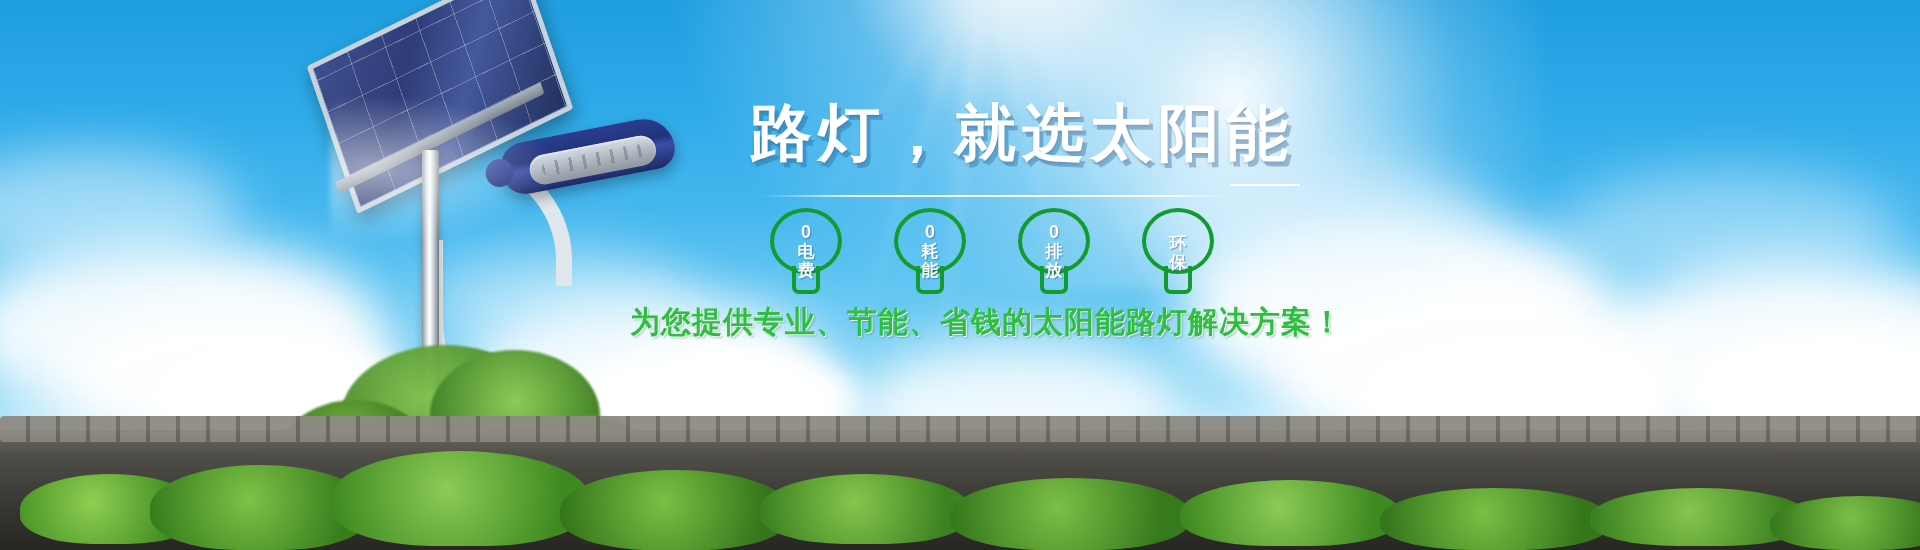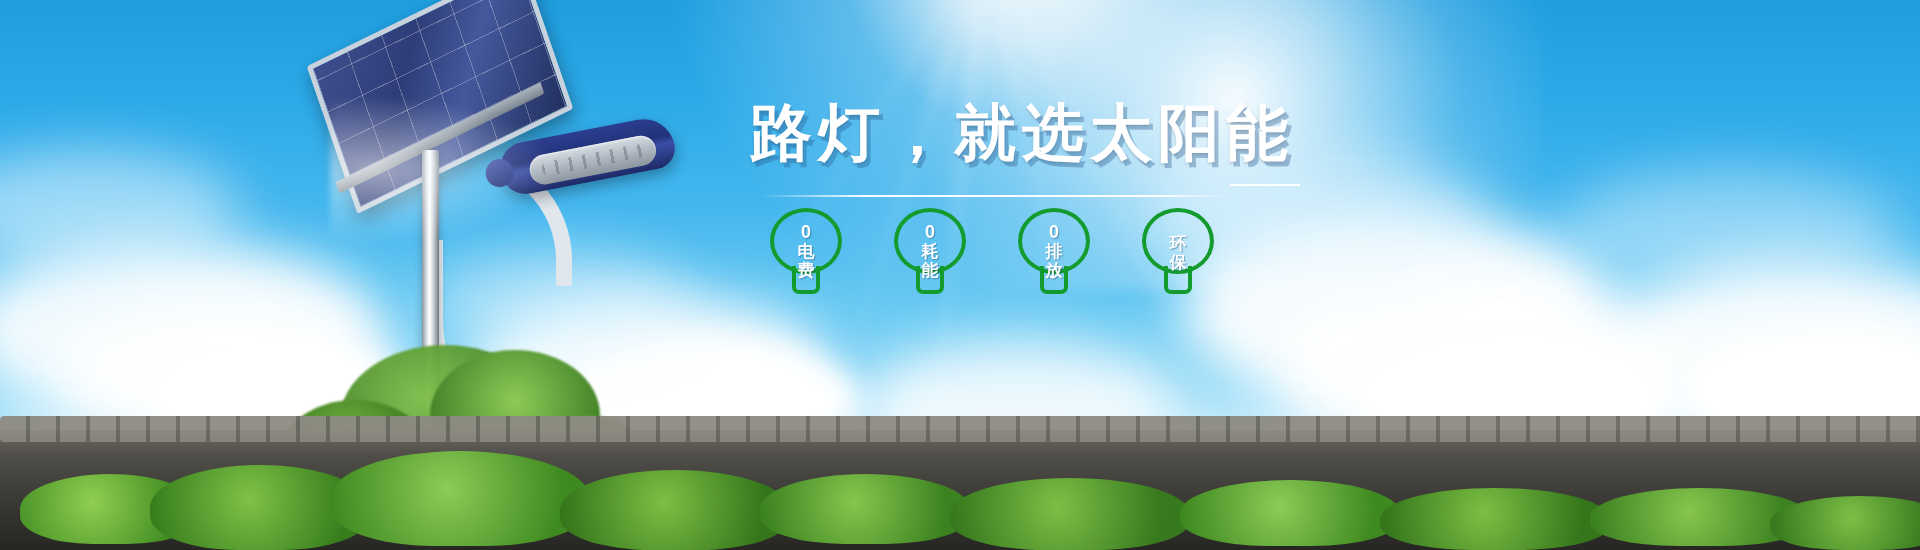--- a/index.html
+++ b/index.html
@@ -285,15 +285,16 @@
         <div class="bulb-body"></div>
         <div class="bulb-neck"></div>
         <div class="badge-txt" style="padding-top:4px;">
           <span class="t1">环</span>
           <span class="t2">保</span>
         </div>
       </div>
 
     </div>
 
+    <div class="tagline">为您提供专业、节能、省钱的太阳能路灯解决方案！</div>
   </div>
 
 </div>
 
 </body></html>

